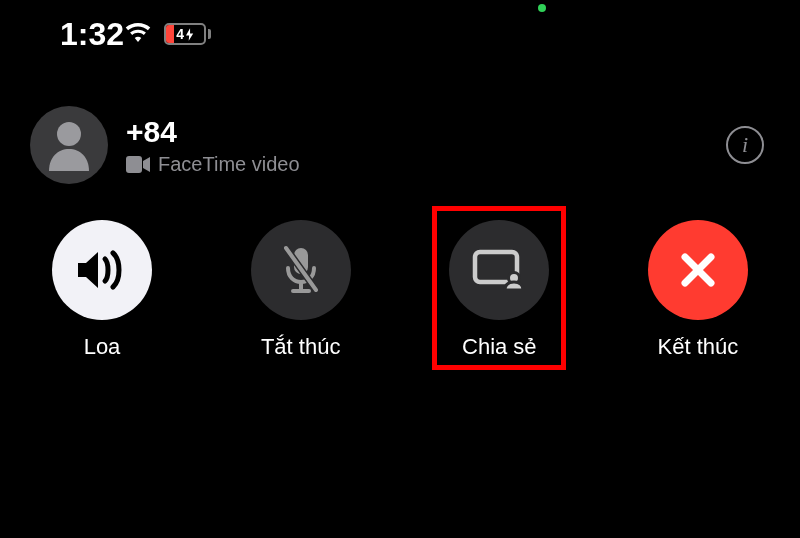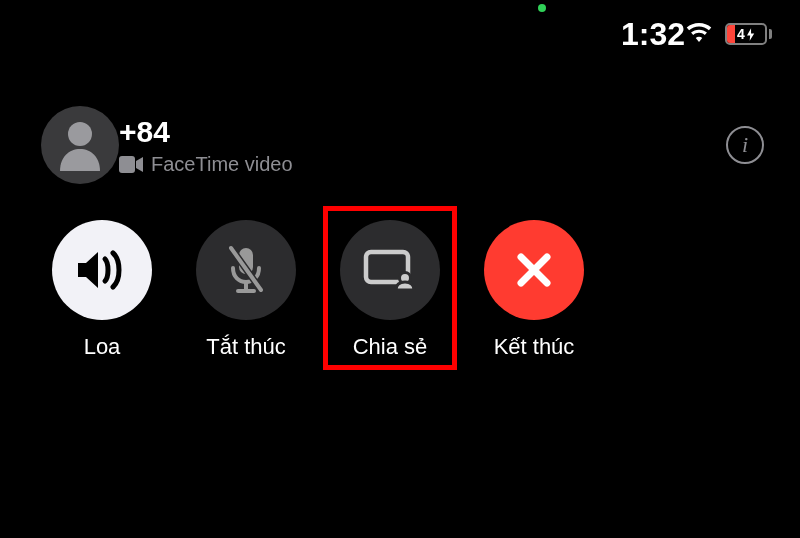--- a/index.html
+++ b/index.html
@@ -11,21 +11,21 @@
       width: 800px;
       height: 538px;
       background: #000;
       font-family: -apple-system, BlinkMacSystemFont, "Segoe UI", sans-serif;
       color: #fff;
       overflow: hidden;
       position: relative;
     }
     .status-bar {
       display: flex;
-      justify-content: flex-end;
+      justify-content: flex-start;
       align-items: center;
       padding: 12px 28px 0 60px;
       height: 56px;
     }
     .time {
       font-size: 32px;
       font-weight: 600;
       color: #fff;
     }
     .status-right {
@@ -89,21 +89,21 @@
     .battery-tip {
       width: 3px;
       height: 10px;
       background: rgba(255,255,255,0.5);
       border-radius: 0 2px 2px 0;
     }
     .caller-row {
       display: flex;
       align-items: center;
       padding: 50px 36px 18px 30px;
-      margin-left: 11px;
+      gap: 18px;
     }
     .avatar {
       width: 78px;
       height: 78px;
       border-radius: 50%;
       background: #3a3a3c;
       display: flex;
       align-items: center;
       justify-content: center;
       flex-shrink: 0;
@@ -136,20 +136,21 @@
       justify-content: center;
       color: #8e8e93;
       font-size: 22px;
       font-weight: 500;
       font-style: italic;
       font-family: Georgia, serif;
       flex-shrink: 0;
     }
     .controls {
       display: flex;
+      justify-content: space-between;
       padding: 18px 34px 0 34px;
       gap: 8px;
     }
     .control {
       display: flex;
       flex-direction: column;
       align-items: center;
       gap: 14px;
       width: 136px;
       position: relative;

